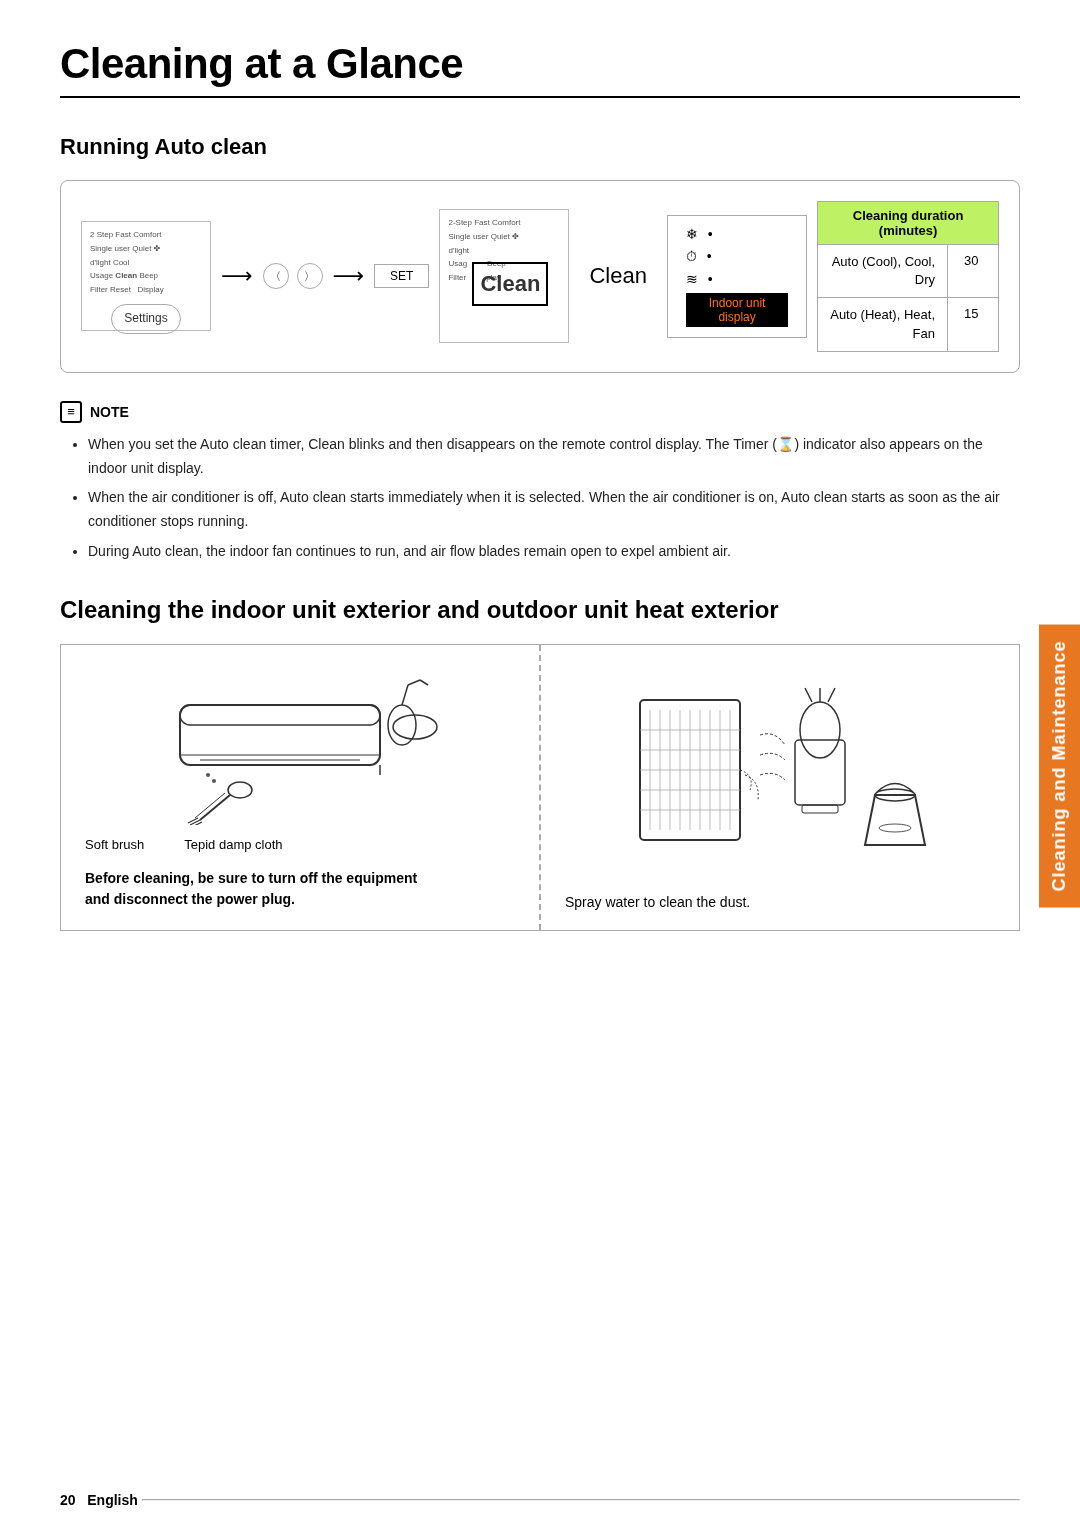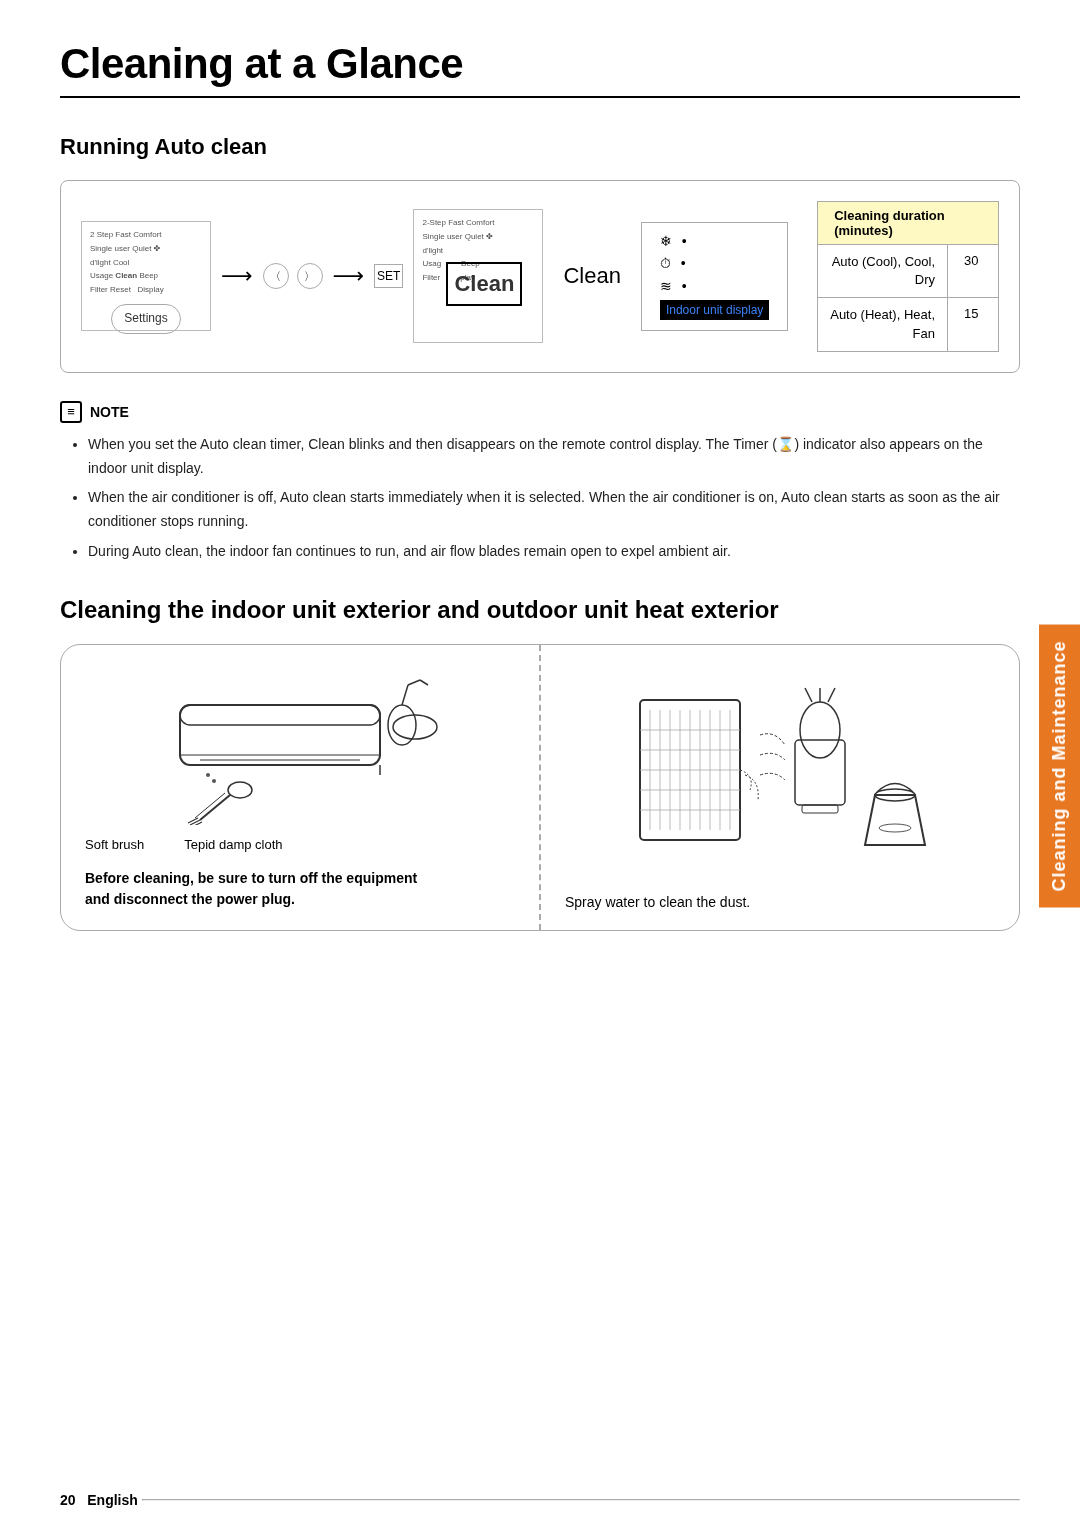--- a/index.html
+++ b/index.html
@@ -122,21 +122,21 @@
       width: 26px;
       height: 26px;
       display: flex;
       align-items: center;
       justify-content: center;
       font-size: 11px;
     }
 
     .set-btn {
       border: 1px solid #aaa;
-      padding: 4px 2px;
+      padding: 4px 15px;
       font-size: 12px;
       flex-shrink: 0;
     }
 
     .indoor-display-box {
       border: 1px solid #aaa;
       padding: 10px 18px;
       flex-shrink: 0;
       min-width: 140px;
     }
@@ -152,34 +152,35 @@
       display: flex;
       align-items: center;
       gap: 10px;
       font-size: 14px;
     }
 
     .indoor-label {
       font-size: 12px;
       text-align: center;
       background: #000;
-      color: #3b82f6;
+      color: #f97316;
       padding: 3px 6px;
       margin-top: 6px;
     }
 
     .cleaning-duration-table {
       border: 1px solid #aaa;
       flex-shrink: 0;
       margin-left: auto;
       font-size: 13px;
     }
 
     .duration-header {
-      background: #fef9c3;
+      background: #bef264;
+      text-align: center;
       padding: 6px 16px;
       font-weight: bold;
       border-bottom: 1px solid #aaa;
       font-size: 13px;
     }
 
     .duration-row {
       display: flex;
       border-bottom: 1px solid #aaa;
     }
@@ -240,21 +241,21 @@
       margin-bottom: 6px;
     }
 
     
     .cleaning-section {
       margin-bottom: 30px;
     }
 
     .cleaning-diagrams-box {
       border: 1.5px solid #aaa;
-      border-radius: 20px;
+      border-radius: 0;
       display: flex;
       min-height: 280px;
       overflow: hidden;
     }
 
     .cleaning-left {
       flex: 1;
       padding: 20px 24px;
       border-right: 2px dashed #aaa;
       display: flex;

